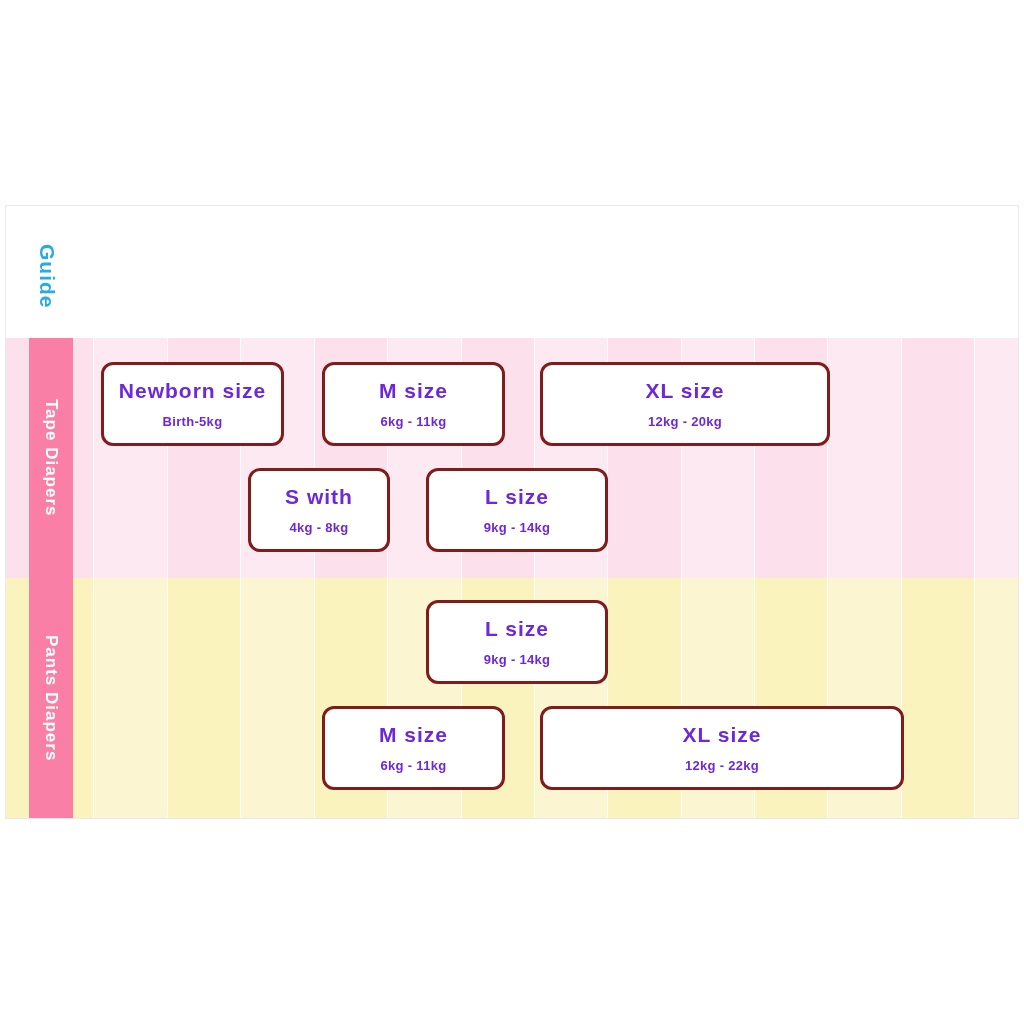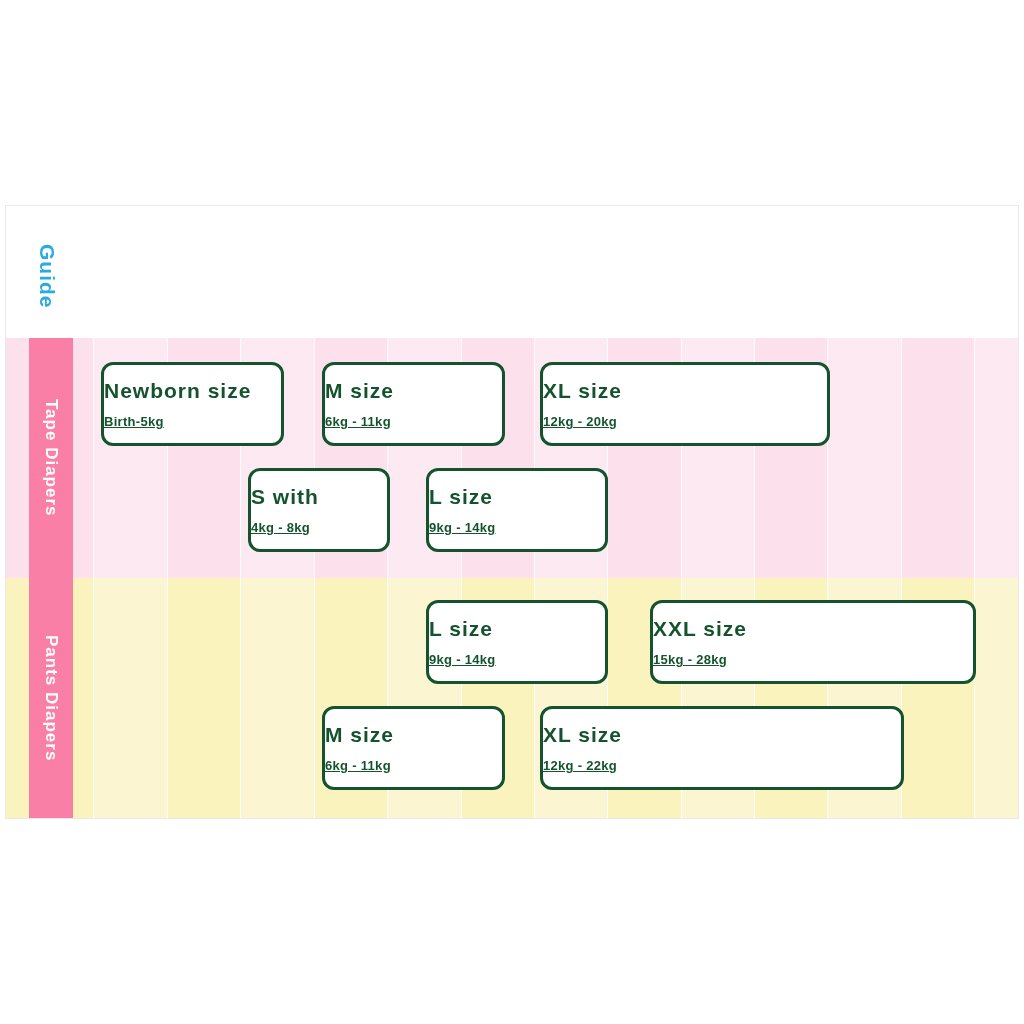--- a/index.html
+++ b/index.html
@@ -114,41 +114,40 @@
   }
   .ribbon .tail.bot{
     bottom:0;
     clip-path:polygon(0 0,50% 30%,100% 0,100% 100%,0 100%);
   }
 
   
   .sizebox{
     position:absolute;
     background:#ffffff;
-    border:3px solid #14532d;
+    border:3px solid #7f1d1d;
     border-radius:12px;
     box-sizing:border-box;
     display:flex;
     flex-direction:column;
-    align-items:flex-start;
+    align-items:center;
     justify-content:center;
-    color:#14532d;
+    color:#6d28d9;
   }
   .sizebox .name{
     font-size:21px; font-weight:bold;
     letter-spacing:1px;
     line-height:1.1;
     white-space:nowrap;
   }
   .sizebox .range{
     font-size:13px; font-weight:bold;
     margin-top:12px;
     letter-spacing:.3px;
     white-space:nowrap;
-    text-decoration:underline;
   }
 </style>
 </head>
 <body>
 
 <div id="card">
 
   <div id="guide">
 
     <div id="guide-label">Guide</div>
@@ -263,24 +262,20 @@
       <div class="tail top"></div>
       <div class="body" style="height:204px;">Pants Diapers</div>
       <div class="tail bot"></div>
     </div>
 
     <div class="sizebox" style="left:420px;top:22px;width:182px;height:84px;">
       <div class="name">L size</div>
       <div class="range">9kg - 14kg</div>
     </div>
 
-    <div class="sizebox" style="left:644px;top:22px;width:326px;height:84px;">
-      <div class="name">XXL size</div>
-      <div class="range">15kg - 28kg</div>
-    </div>
 
     <div class="sizebox" style="left:316px;top:128px;width:183px;height:84px;">
       <div class="name">M size</div>
       <div class="range">6kg - 11kg</div>
     </div>
 
     <div class="sizebox" style="left:534px;top:128px;width:364px;height:84px;">
       <div class="name">XL size</div>
       <div class="range">12kg - 22kg</div>
     </div>

